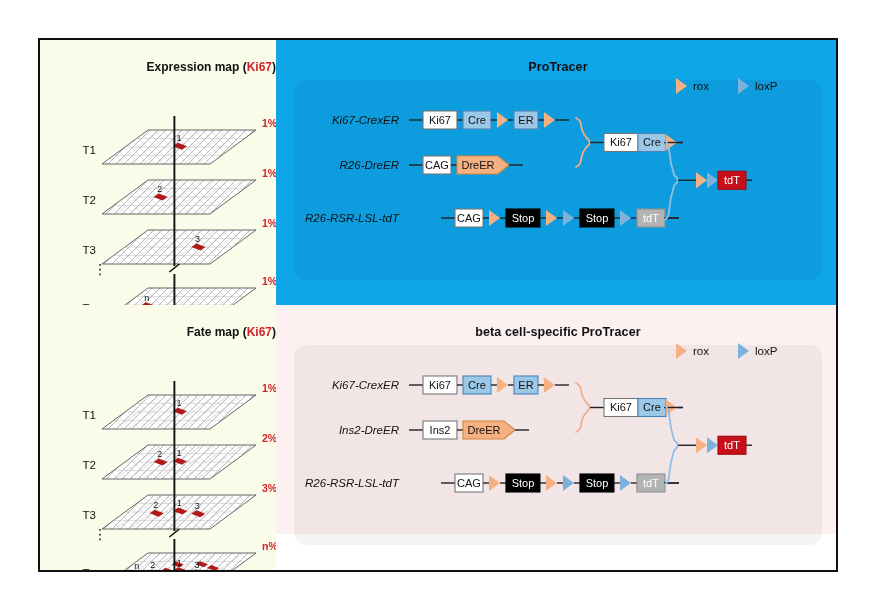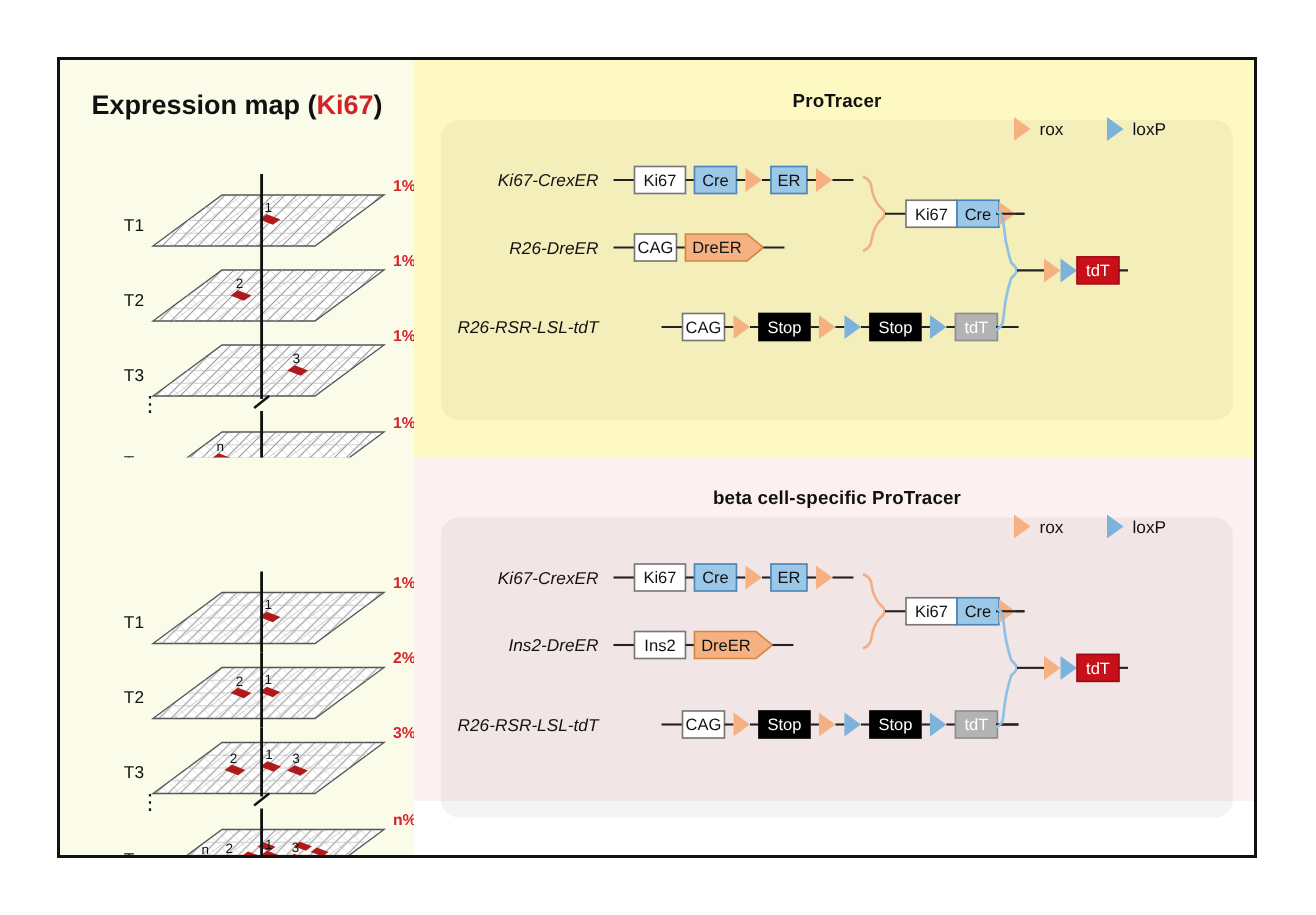--- a/index.html
+++ b/index.html
@@ -4,30 +4,30 @@
 <style>
   html,body{margin:0;padding:0;background:#ffffff;}
   body{width:877px;height:610px;font-family:"Liberation Sans",sans-serif;overflow:hidden;}
 
   #figure{position:absolute;left:38px;top:38px;width:800px;height:534px;
           border:2px solid #111;box-sizing:border-box;overflow:hidden;}
 
   
   .panel{position:absolute;box-sizing:border-box;}
   #panel-left  {left:0;   top:0;   width:236px; height:530px; background:#fbfbe9;}
-  #panel-pt    {left:236px;top:0;   width:564px; height:265px; background:#fef9c3;}
+  #panel-pt    {left:236px;top:0;   width:564px; height:265px; background:#0ea5e9;}
   #panel-beta  {left:236px;top:265px;width:564px;height:229px; background:#fdf0f1;}
 
   .panel-title{position:absolute;width:100%;text-align:center;font-size:12.5px;
                font-weight:bold;color:#111;letter-spacing:.1px;}
   .ki67-red{color:#d2232a;}
 
   
   .map{position:absolute;left:0;width:236px;}
-  .map-title{position:absolute;width:100%;text-align:center;font-size:18px;
+  .map-title{position:absolute;width:100%;text-align:right;font-size:12px;
              font-weight:bold;color:#111;}
   .map-svg{position:absolute;left:0;top:0;}
 
   
   .card{position:absolute;border-radius:12px;background:rgba(0,0,0,0.045);}
 </style>
 </head>
 <body>
 
 <div id="figure">
@@ -120,20 +120,23 @@
           <line x1="134.4" y1="234" x2="134.4" y2="286" stroke="#111" stroke-width="1.9"></line>
           <line x1="129.4" y1="232" x2="139.4" y2="224" stroke="#111" stroke-width="1.6"></line>
           <line x1="134.4" y1="286" x2="134.4" y2="300" stroke="#111" stroke-width="1.9"></line>
           <polygon points="129.4,299 139.4,299 134.4,308" fill="#111"></polygon>
           <text x="134.4" y="324" font-size="11.5" font-family="&quot;Liberation Sans&quot;,sans-serif" fill="#111" text-anchor="middle">Time (T)</text>
           <text x="60" y="234" font-size="14" font-family="&quot;Liberation Sans&quot;,sans-serif" fill="#111" text-anchor="middle">⋮</text>
         </svg>
     </div>
 
     <div class="map" id="map-fate" style="top:265px;height:265px;">
+      <div class="map-title" style="top:20px;">
+        <span>Fate map (</span><span class="ki67-red">Ki67</span><span>)</span>
+      </div>
       <svg class="map-svg" id="svg-fate" width="236" height="265">
           <defs>
             <pattern id="svg-fate-hatch" width="8" height="8" patternUnits="userSpaceOnUse">
               <rect width="8" height="8" fill="#ffffff"></rect>
               <path d="M0,8 L8,0" stroke="#9a9a9a" stroke-width="0.7"></path>
               <path d="M0,0 L8,8" stroke="#c9c9c9" stroke-width="0.4"></path>
             </pattern>
           </defs>
           <g>
             <polygon points="108,90 216,90 170,124 62,124" fill="url(#svg-fate-hatch)" stroke="#555" stroke-width="0.9"></polygon>

